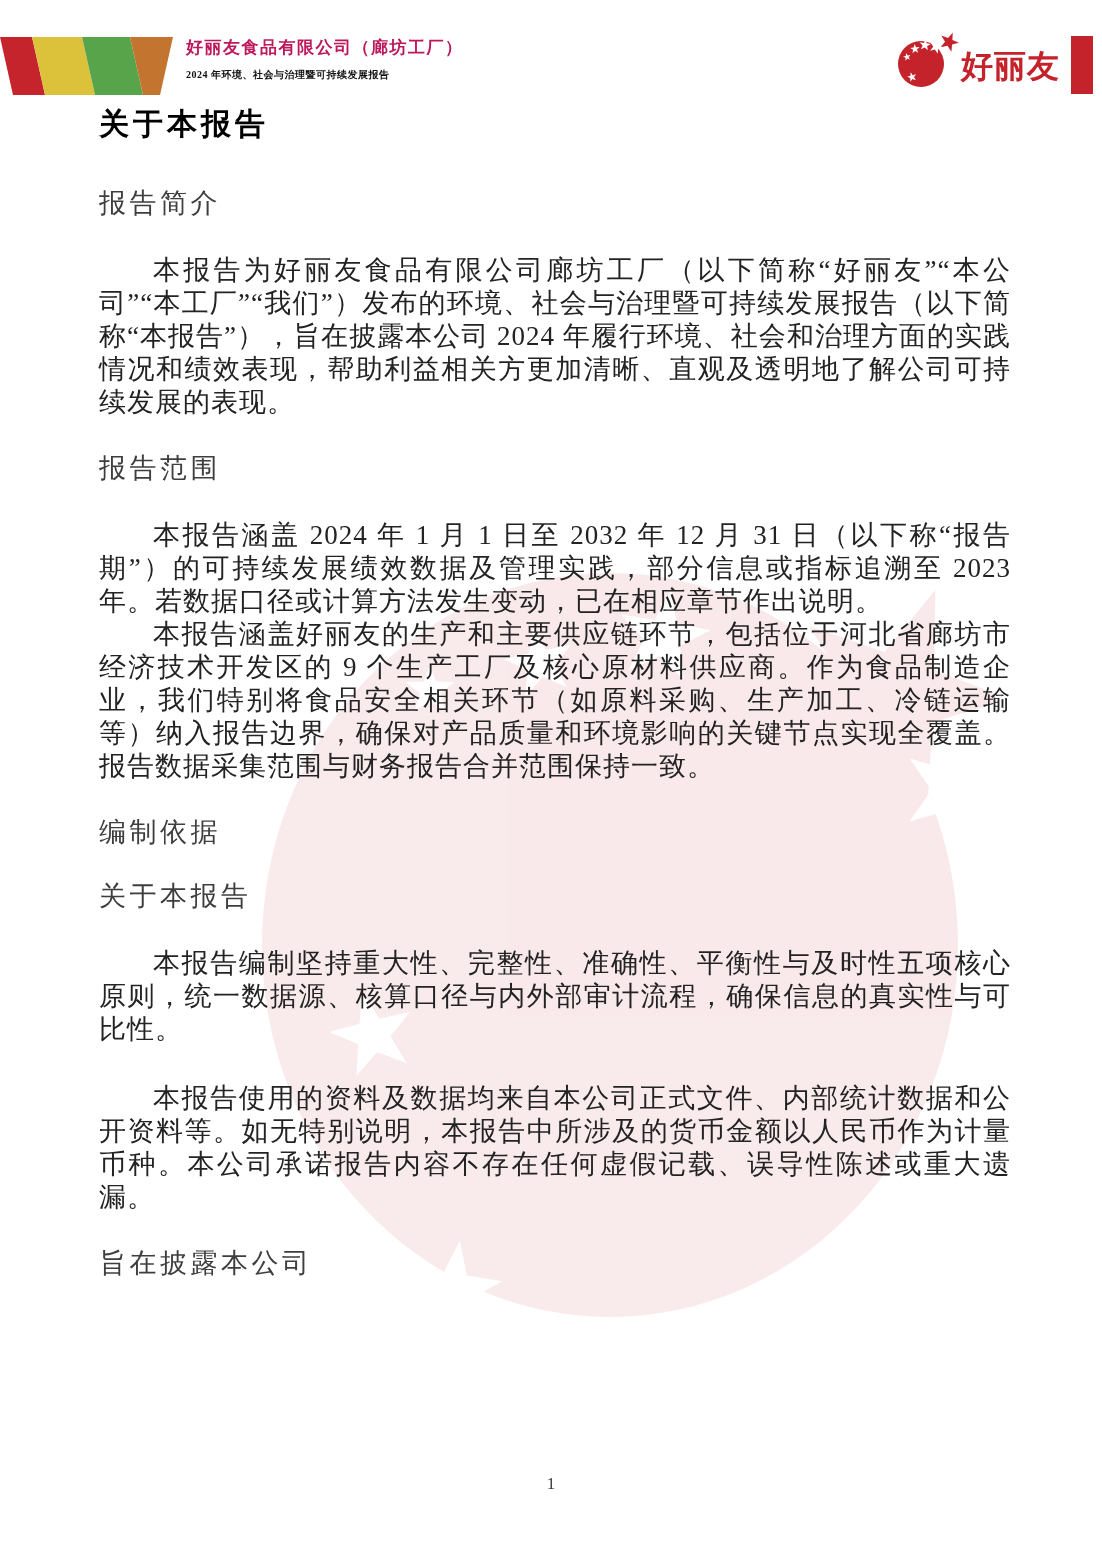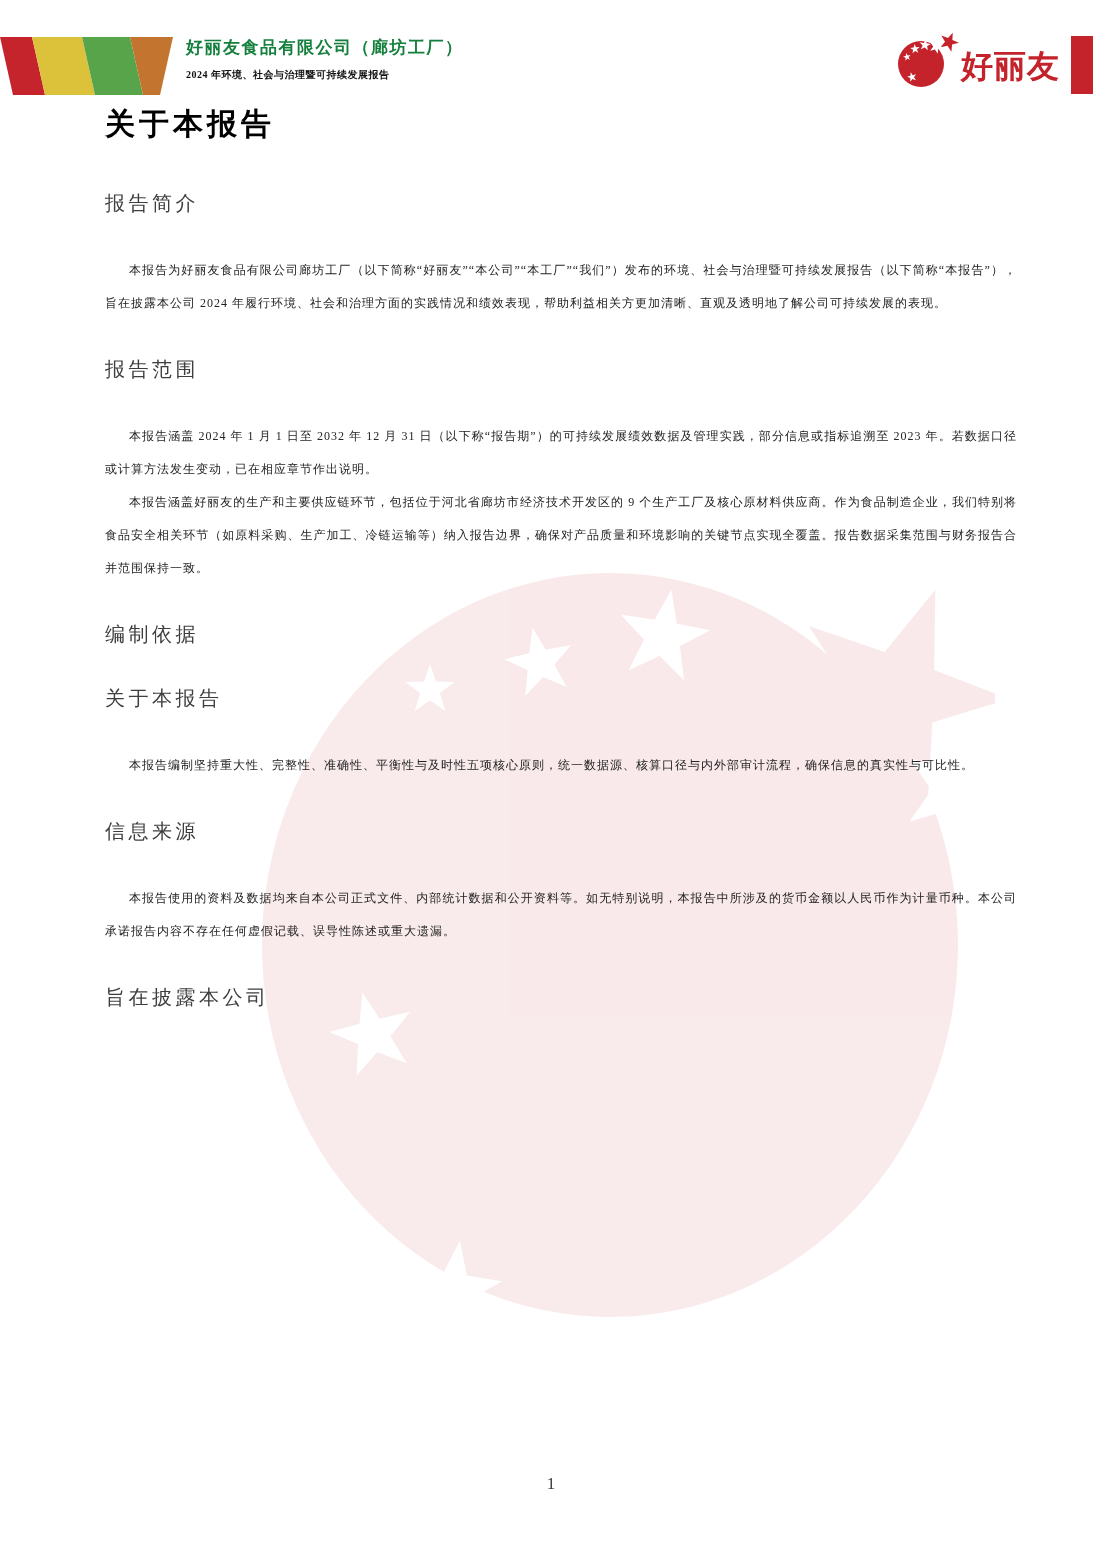--- a/index.html
+++ b/index.html
@@ -7,33 +7,33 @@
     position:relative;
     width:1102px; height:1559px;
     margin:0 auto;
     background:#ffffff;
     overflow:hidden;
     font-family:"Liberation Serif","DejaVu Serif",serif;
   }
   
   .header-stripes { position:absolute; left:0; top:37px; }
   .header-text  { position:absolute; left:186px; top:36px; }
-  .company-name { font-size:17px; font-weight:bold; color:#15803d; line-height:24px; letter-spacing:1.5px;text-align:center; }
+  .company-name { font-size:17px; font-weight:bold; color:#be185d; line-height:24px; letter-spacing:1.5px;text-align:center; }
   .report-subtitle { font-size:10px; font-weight:bold; color:#111; line-height:21px; margin-top:4px; letter-spacing:0.5px; }
   .header-logo { position:absolute; left:895px; top:30px; }
   .logo-text { font-family:"Liberation Sans","DejaVu Sans",sans-serif; font-weight:bold; letter-spacing:1px; }
   .red-block { position:absolute; left:1071px; top:36px; }
   
   .watermark { position:absolute; left:225px; top:555px; z-index:0; pointer-events:none; }
   
-  .content { position:absolute; left:105px; top:104px; width:912px; z-index:1; }
+  .content { position:absolute; left:99px; top:104px; width:912px; z-index:1; }
   .doc-title { font-size:30px; line-height:40px; font-weight:bold; color:#000; margin:0; letter-spacing:4px; }
-  .section h2 { font-size:20px; line-height:30px; font-weight:normal; color:#3e3e3e; margin:34px 0 0; letter-spacing:3.5px; }
+  .section h2 { font-size:27px; line-height:30px; font-weight:normal; color:#3e3e3e; margin:34px 0 0; letter-spacing:3.5px; }
   .section:first-of-type h2 { margin-top:44px; }
-  .section p { font-size:12px; line-height:33px; color:#232323; margin:36px 0 0;
+  .section p { font-size:27px; line-height:33px; color:#232323; margin:36px 0 0;
                text-indent:2em; text-align:justify; letter-spacing:1px; }
   .section p + p { margin-top:0; }
   
   .page-number { position:absolute; top:1474px; left:0; width:100%;
                  text-align:center; font-size:17px; color:#3c3c3c; z-index:1; }
 </style>
 </head>
 <body>
 
 <div class="page">
@@ -107,21 +107,20 @@
     <div class="section">
       <h2>编制依据</h2>
     </div>
 
     <div class="section">
       <h2>关于本报告</h2>
       <p>本报告编制坚持重大性、完整性、准确性、平衡性与及时性五项核心原则，统一数据源、核算口径与内外部审计流程，确保信息的真实性与可比性。</p>
     </div>
 
     <div class="section">
-      <h2>信息来源</h2>
       <p>本报告使用的资料及数据均来自本公司正式文件、内部统计数据和公开资料等。如无特别说明，本报告中所涉及的货币金额以人民币作为计量币种。本公司承诺报告内容不存在任何虚假记载、误导性陈述或重大遗漏。</p>
     </div>
 
     <div class="section">
       <h2>旨在披露本公司</h2>
     </div>
   </div>
 
   <div class="page-number">1</div>
 

